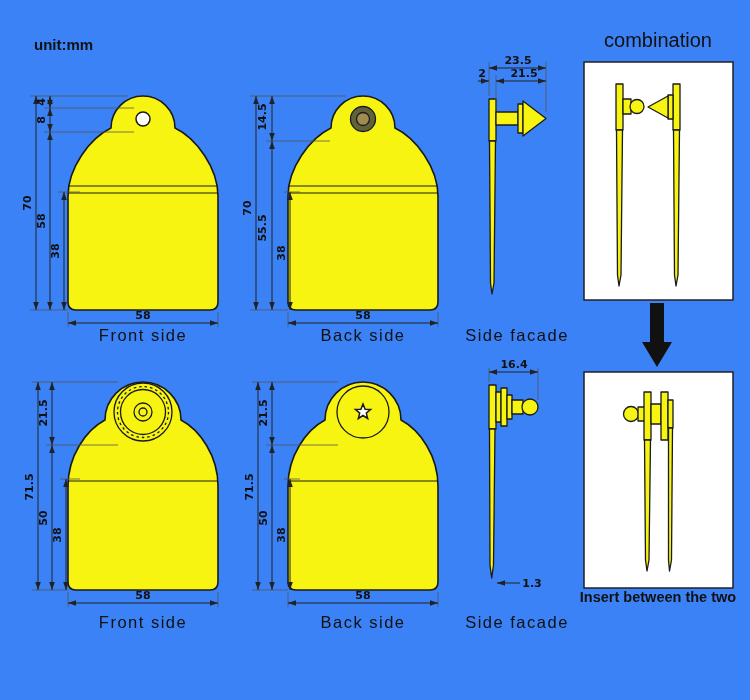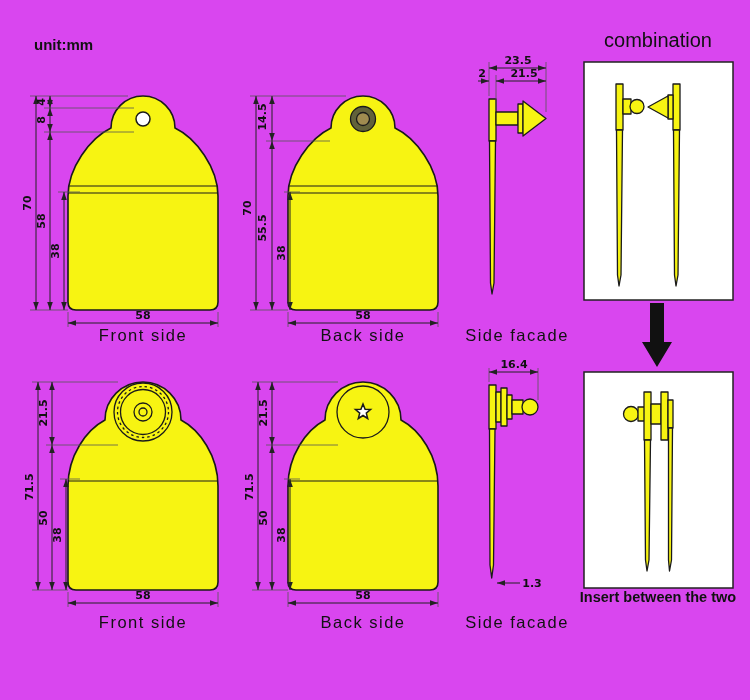--- a/index.html
+++ b/index.html
@@ -1,16 +1,16 @@
 <!DOCTYPE html>
 <html><head>
 <meta charset="utf-8">
 <style>
   html,body{margin:0;padding:0;background:#fff;}
-  .stage{position:relative;width:750px;height:700px;background:#d946ef;overflow:hidden;}
+  .stage{position:relative;width:750px;height:700px;background:#3b82f6;overflow:hidden;}
   .tag{stroke:#1a1a1a;stroke-width:1.6;stroke-linejoin:round;}
   .part{stroke:#1a1a1a;stroke-width:1.3;stroke-linejoin:round;}
   .thin{stroke:#1a1a1a;stroke-width:1;fill:none;}
   .dim{stroke:#222;stroke-width:1;marker-start:url(#arw);marker-end:url(#arw);}
   .dimE{stroke:#222;stroke-width:1;marker-end:url(#arw);}
   .ext{stroke:#555;stroke-width:0.8;fill:none;}
   .dimt{font:bold 11px "DejaVu Sans",sans-serif;fill:#111;text-anchor:middle;}
   .lbl{font:16.5px "Liberation Sans",sans-serif;fill:#111;text-anchor:middle;letter-spacing:1.5px;}
   .title{font:20px "Liberation Sans",sans-serif;fill:#111;text-anchor:middle;}
   .caption{font:bold 14.5px "Liberation Sans",sans-serif;fill:#111;text-anchor:middle;}

